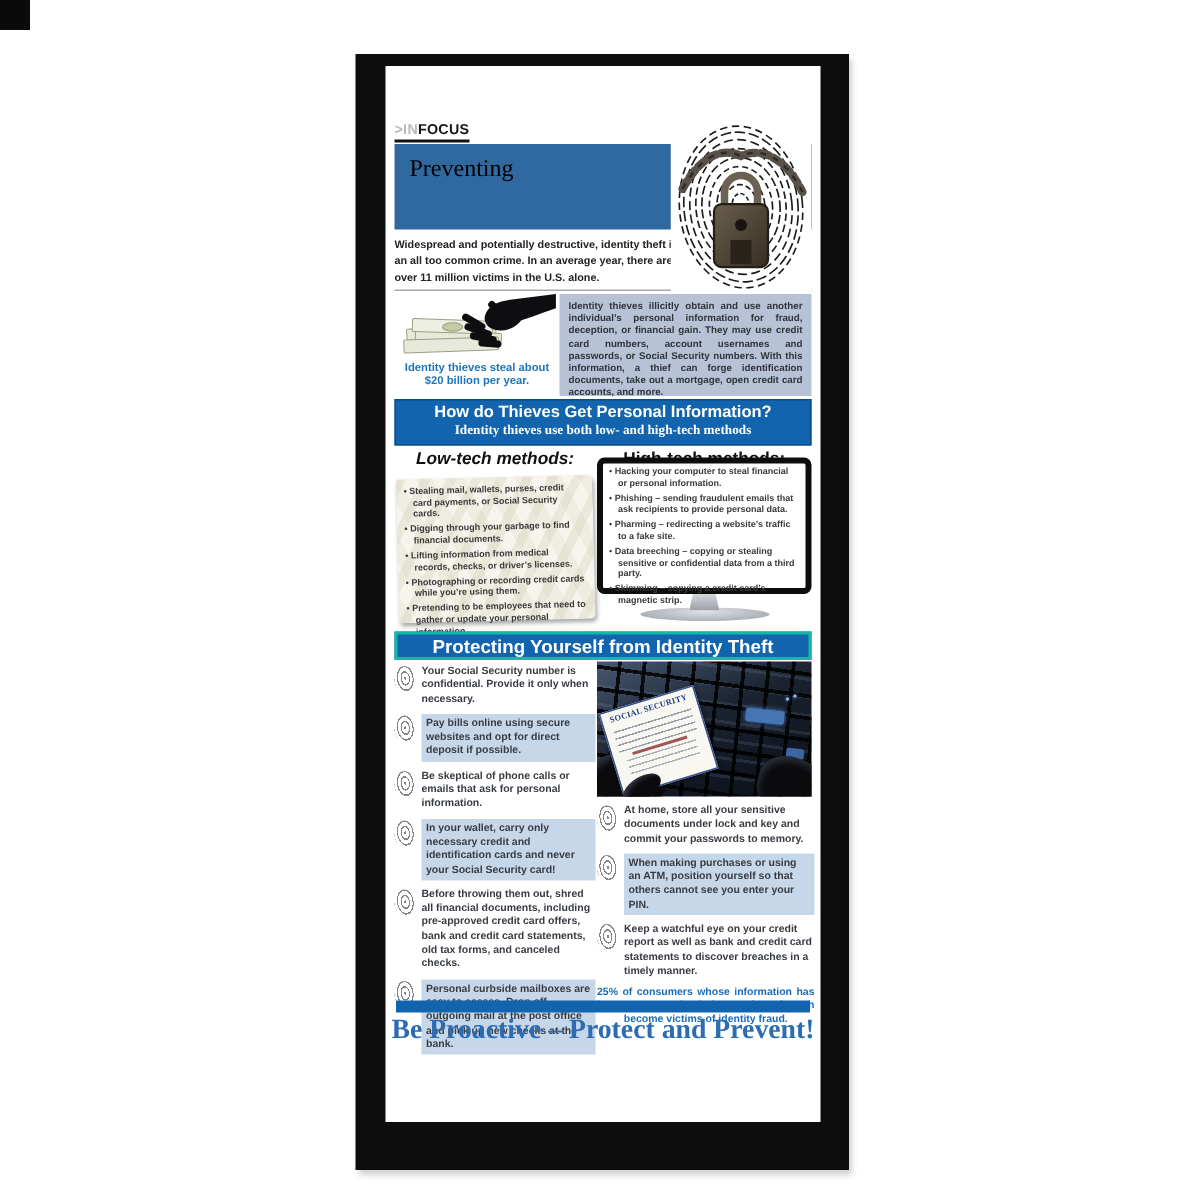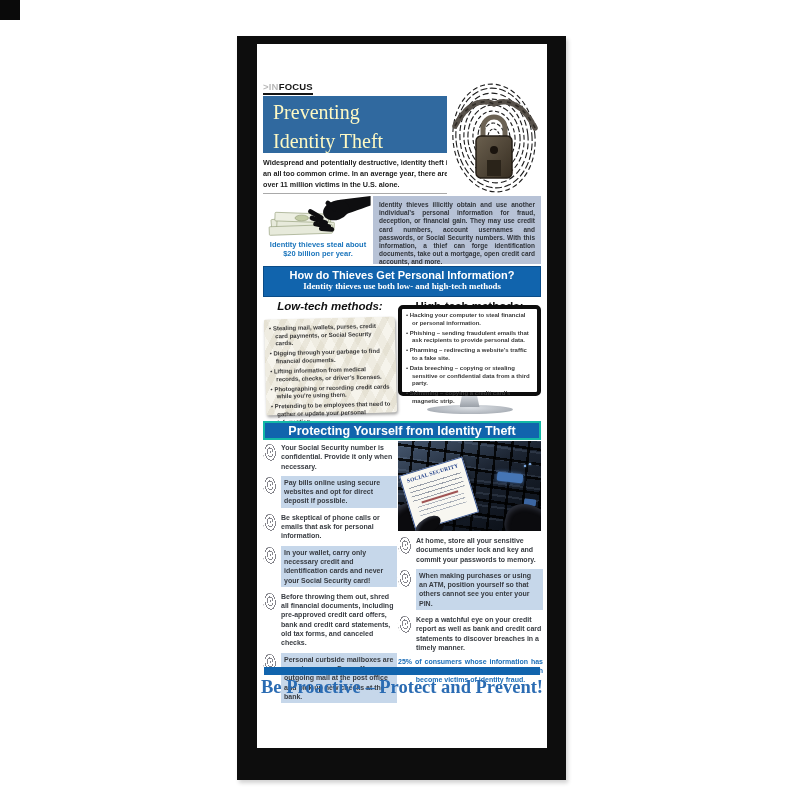--- a/index.html
+++ b/index.html
@@ -11,21 +11,21 @@
   .poster{position:absolute;left:20px;top:8px;width:290px;height:704px;background:#ffffff;overflow:hidden;}
 
   
   .brand{position:absolute;left:6px;top:37px;font-size:9.5px;font-weight:bold;letter-spacing:.2px;}
   .brand .pre{color:#b9b9b9;}
   .brand .name{color:#141414;}
   .brand-rule{position:absolute;left:6px;top:49px;width:50px;height:1.5px;background:#141414;}
 
   
   .title-banner{position:absolute;left:6px;top:52px;width:278px;height:57px;background:#30699f;}
-  .title-banner .t{font-family:"Liberation Serif",serif;color:#fef9c3;font-size:20px;line-height:25px;
+  .title-banner .t{font-family:"Liberation Serif",serif;color:#000000;font-size:16px;line-height:25px;
                    padding:4px 0 0 10px;}
   
   .fp-art{position:absolute;left:190px;top:30px;width:94px;height:120px;z-index:3;}
 
   
   .intro{position:absolute;left:6px;top:113px;width:190px;font-size:7.2px;line-height:11px;
          font-weight:bold;color:#222;}
   .divider{position:absolute;left:6px;top:149px;width:278px;height:1px;background:#a9a9a9;}
 
   
@@ -125,21 +125,20 @@
   <div class="frame">
     <div class="poster">
 
       <div class="brand">
         <span class="pre">&gt;IN</span><span class="name">FOCUS</span>
       </div>
       <div class="brand-rule"></div>
 
       <div class="title-banner">
         <div class="t">Preventing</div>
-        <div class="t">Identity Theft</div>
       </div>
 
       <svg class="fp-art" viewBox="0 0 94 120">
         <rect width="94" height="120" fill="#ffffff"></rect>
         <g transform="rotate(-6 47 64)" stroke="#1c1c1c" fill="none" stroke-width="1.1">
           <ellipse cx="47" cy="64" rx="6" ry="9" stroke-dasharray="3 1.5"></ellipse>
           <ellipse cx="47" cy="64" rx="11" ry="15" stroke-dasharray="4 2"></ellipse>
           <ellipse cx="47" cy="64" rx="16" ry="21" stroke-dasharray="5 2"></ellipse>
           <ellipse cx="47" cy="64" rx="21" ry="27" stroke-dasharray="4 2.5"></ellipse>
           <ellipse cx="47" cy="64" rx="26" ry="33" stroke-dasharray="6 2"></ellipse>

